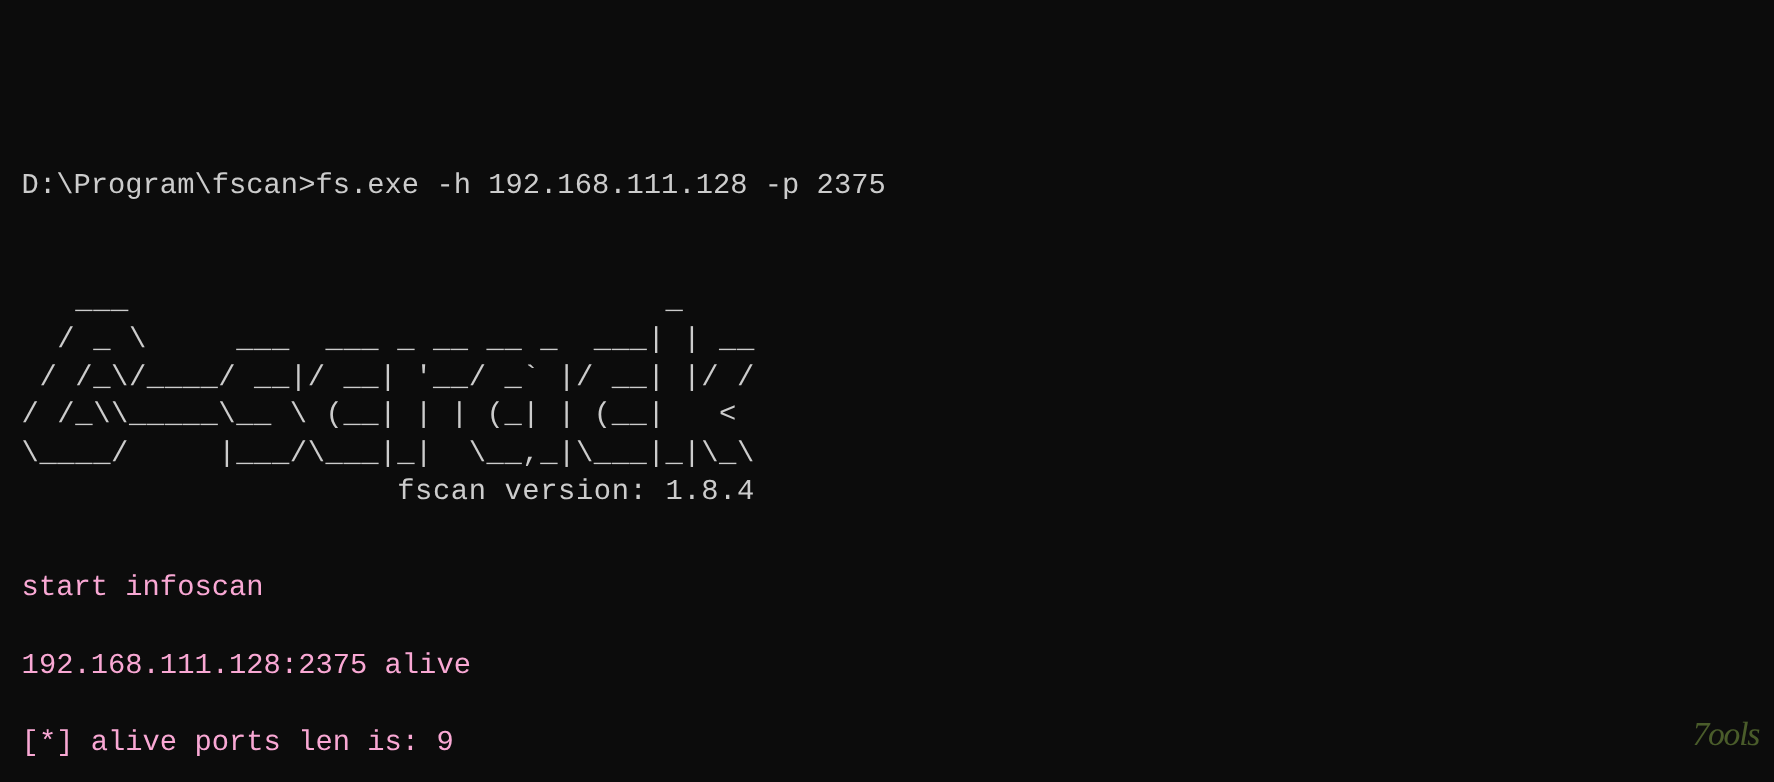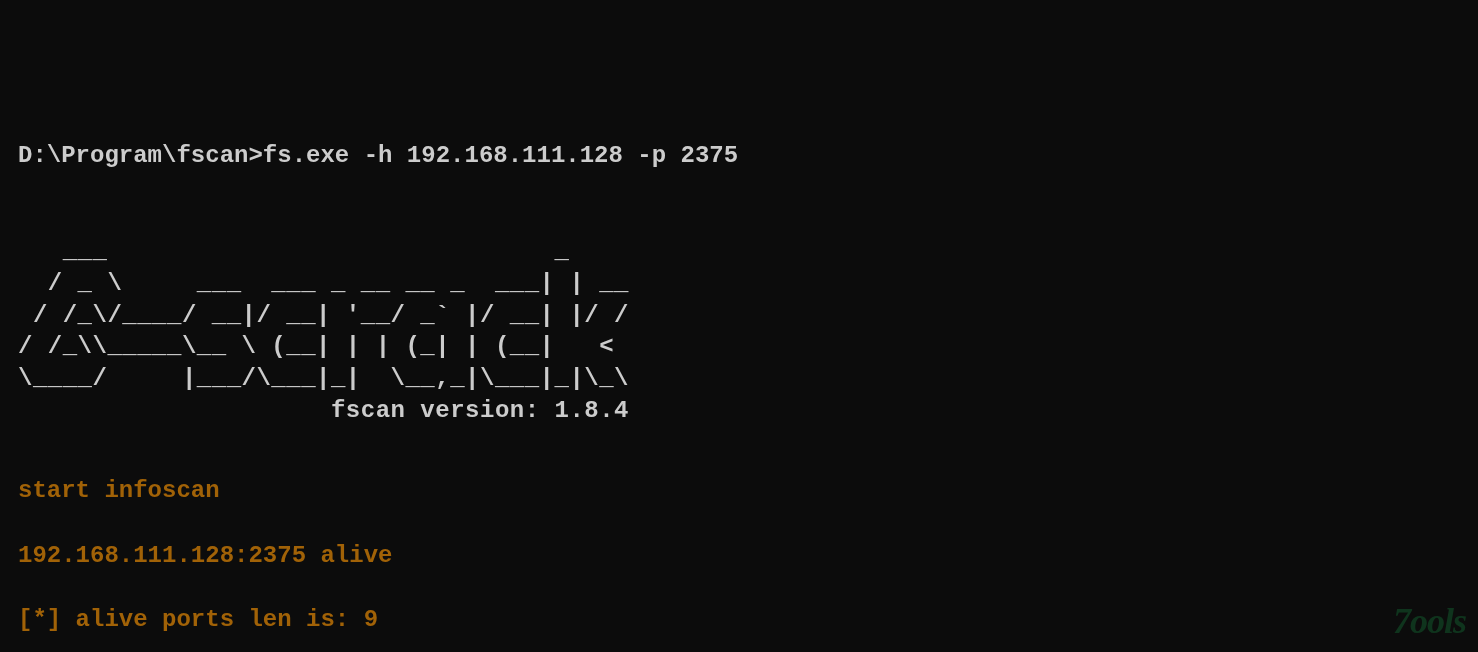--- a/index.html
+++ b/index.html
@@ -1,19 +1,18 @@
 <!DOCTYPE html>
 <html><head>
   <meta charset="utf-8">
   <style>
     * {
       margin: 0;
       padding: 0;
       box-sizing: border-box;
-      font-weight: bold;
     }
     body {
       background-color: #0c0c0c;
       color: #cccccc;
       font-family: 'Consolas', 'Courier New', monospace;
       font-size: 24px;
       line-height: 1.35;
       width: 1478px;
       height: 652px;
       padding: 10px 18px;
@@ -25,28 +24,28 @@
       margin-bottom: 4px;
     }
     .ascii-art {
       margin-top: 28px;
       margin-bottom: 16px;
       line-height: 1.32;
       font-size: 24px;
       letter-spacing: 0.5px;
     }
     .output-line {
-      color: #a16207;
+      color: #f9a8d4;
     }
     .watermark {
       position: absolute;
-      bottom: 6px;
+      bottom: 20px;
       right: 12px;
-      color: #15803d;
-      font-size: 36px;
+      color: #bef264;
+      font-size: 28px;
       font-style: italic;
       opacity: 0.35;
       font-family: Georgia, serif;
       letter-spacing: -1px;
     }
   </style>
 </head>
 <body>
 
 

